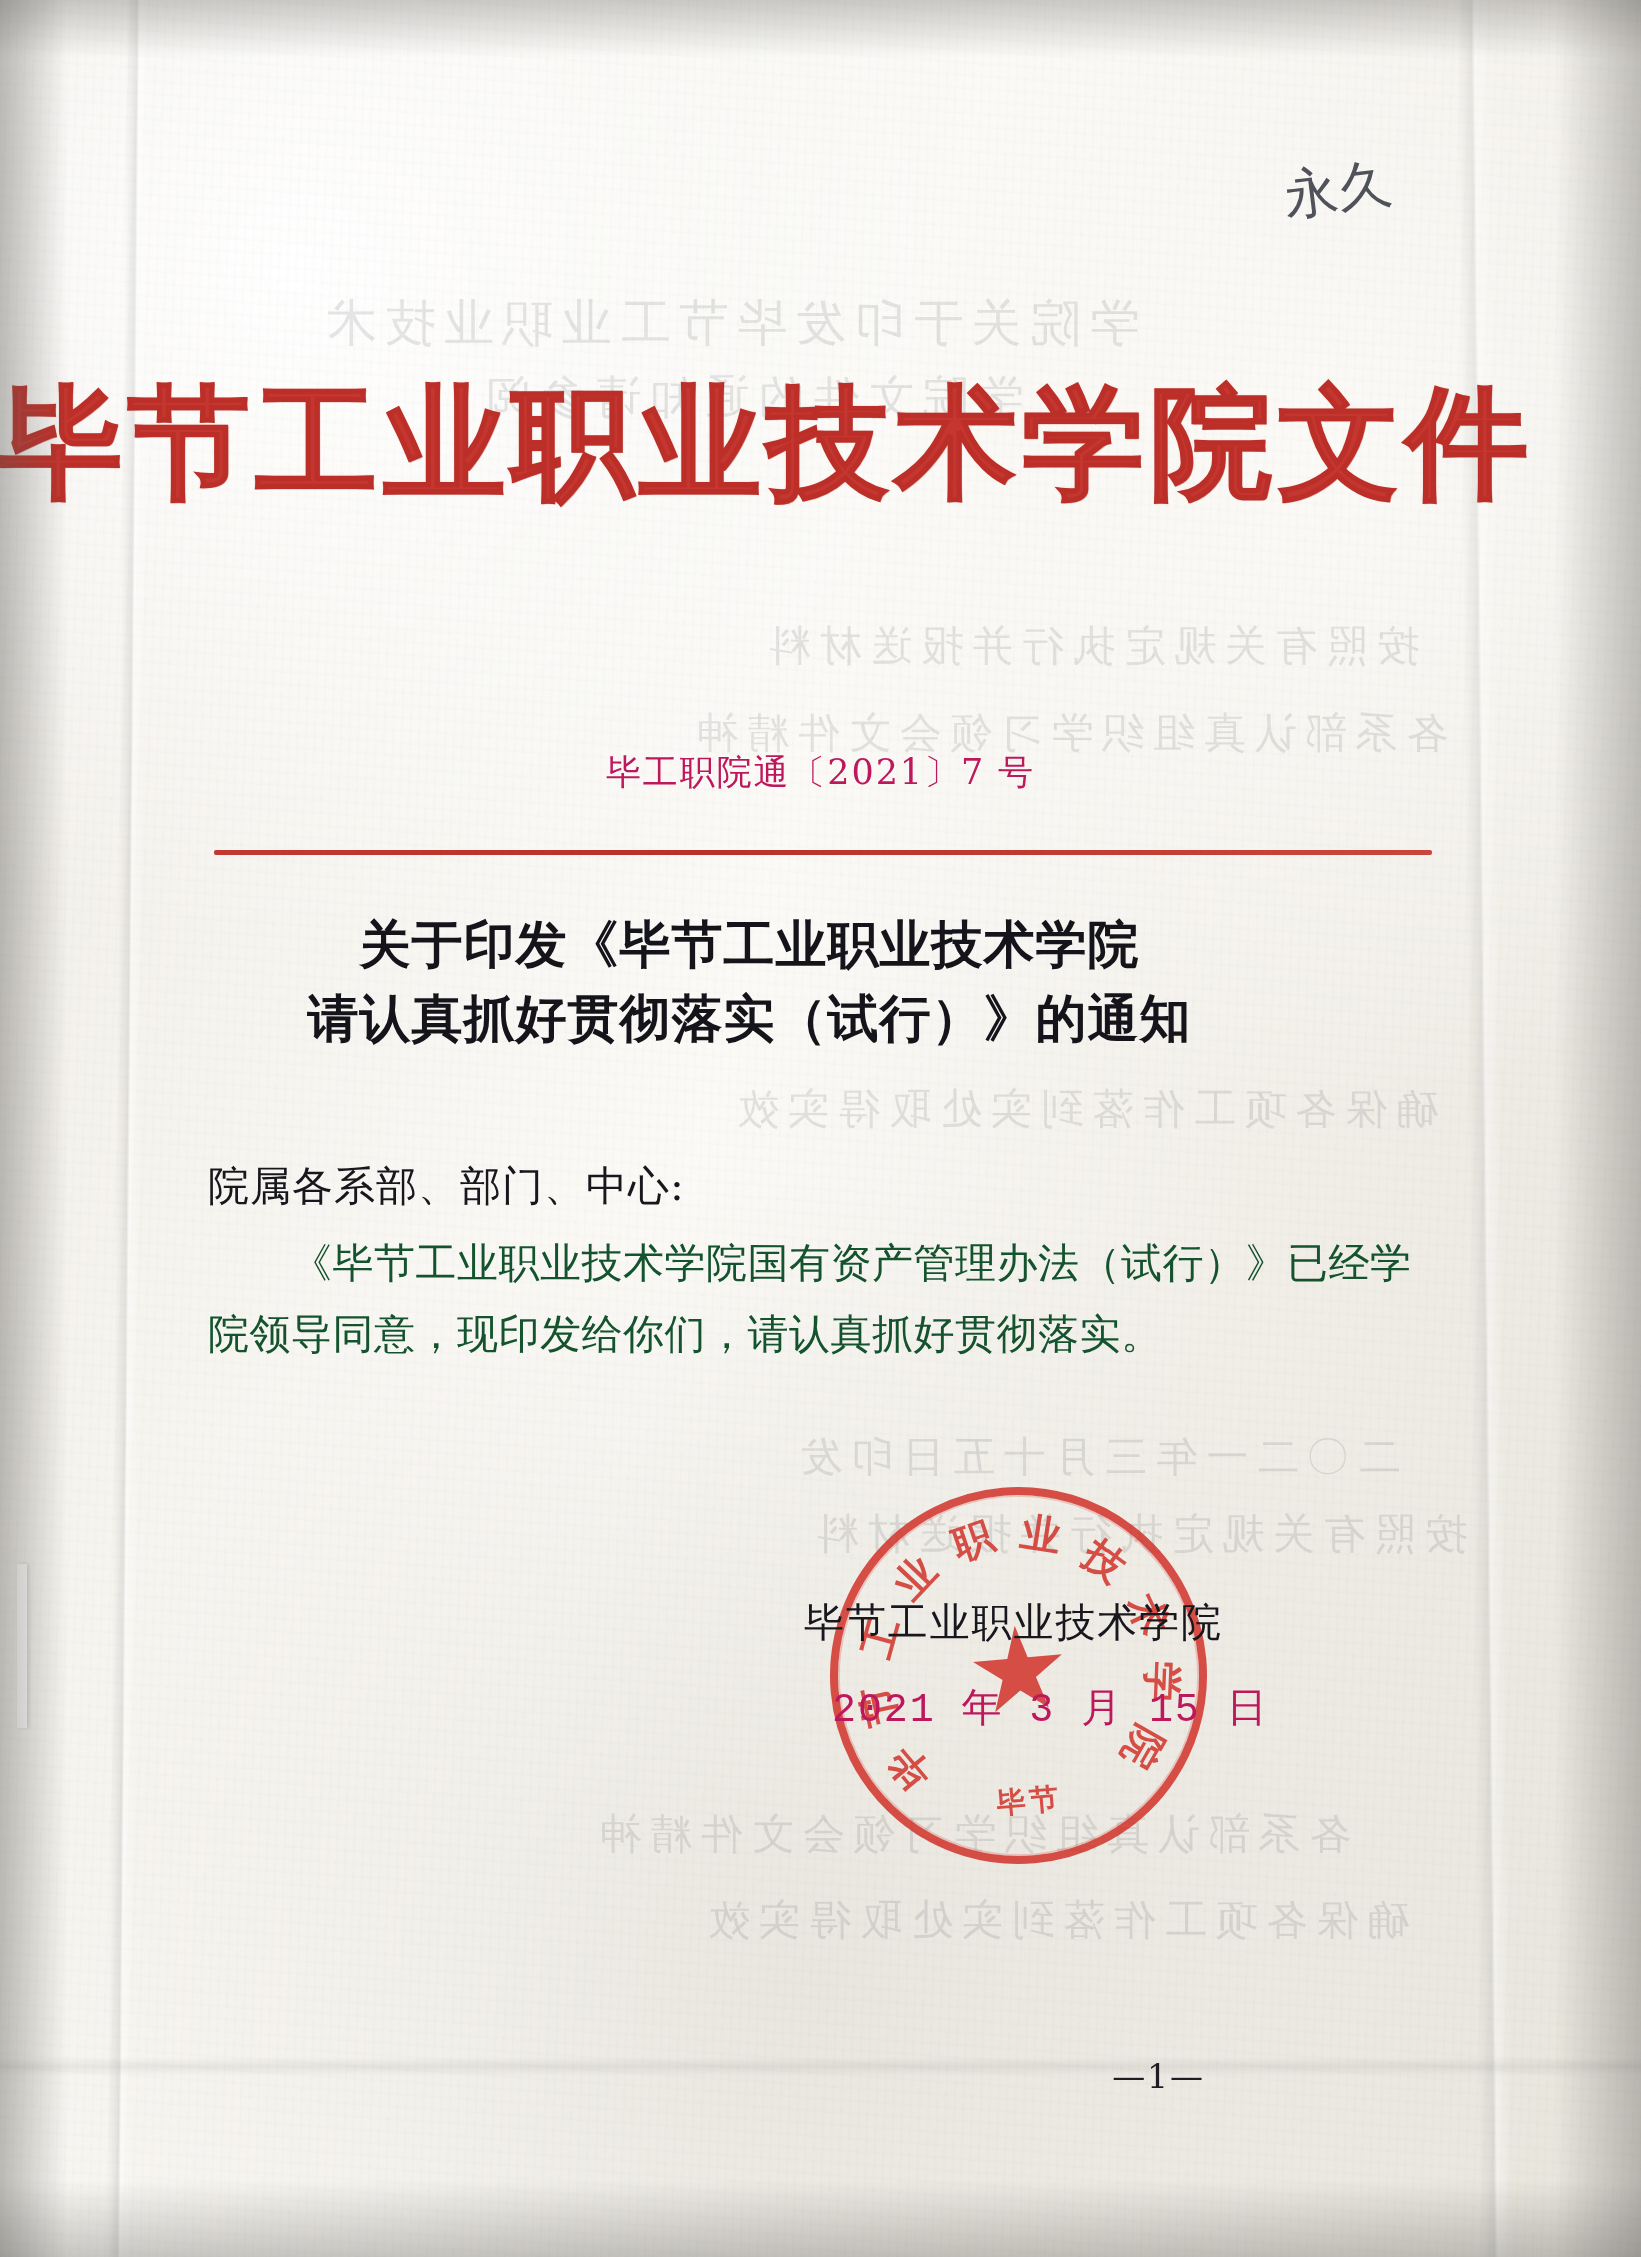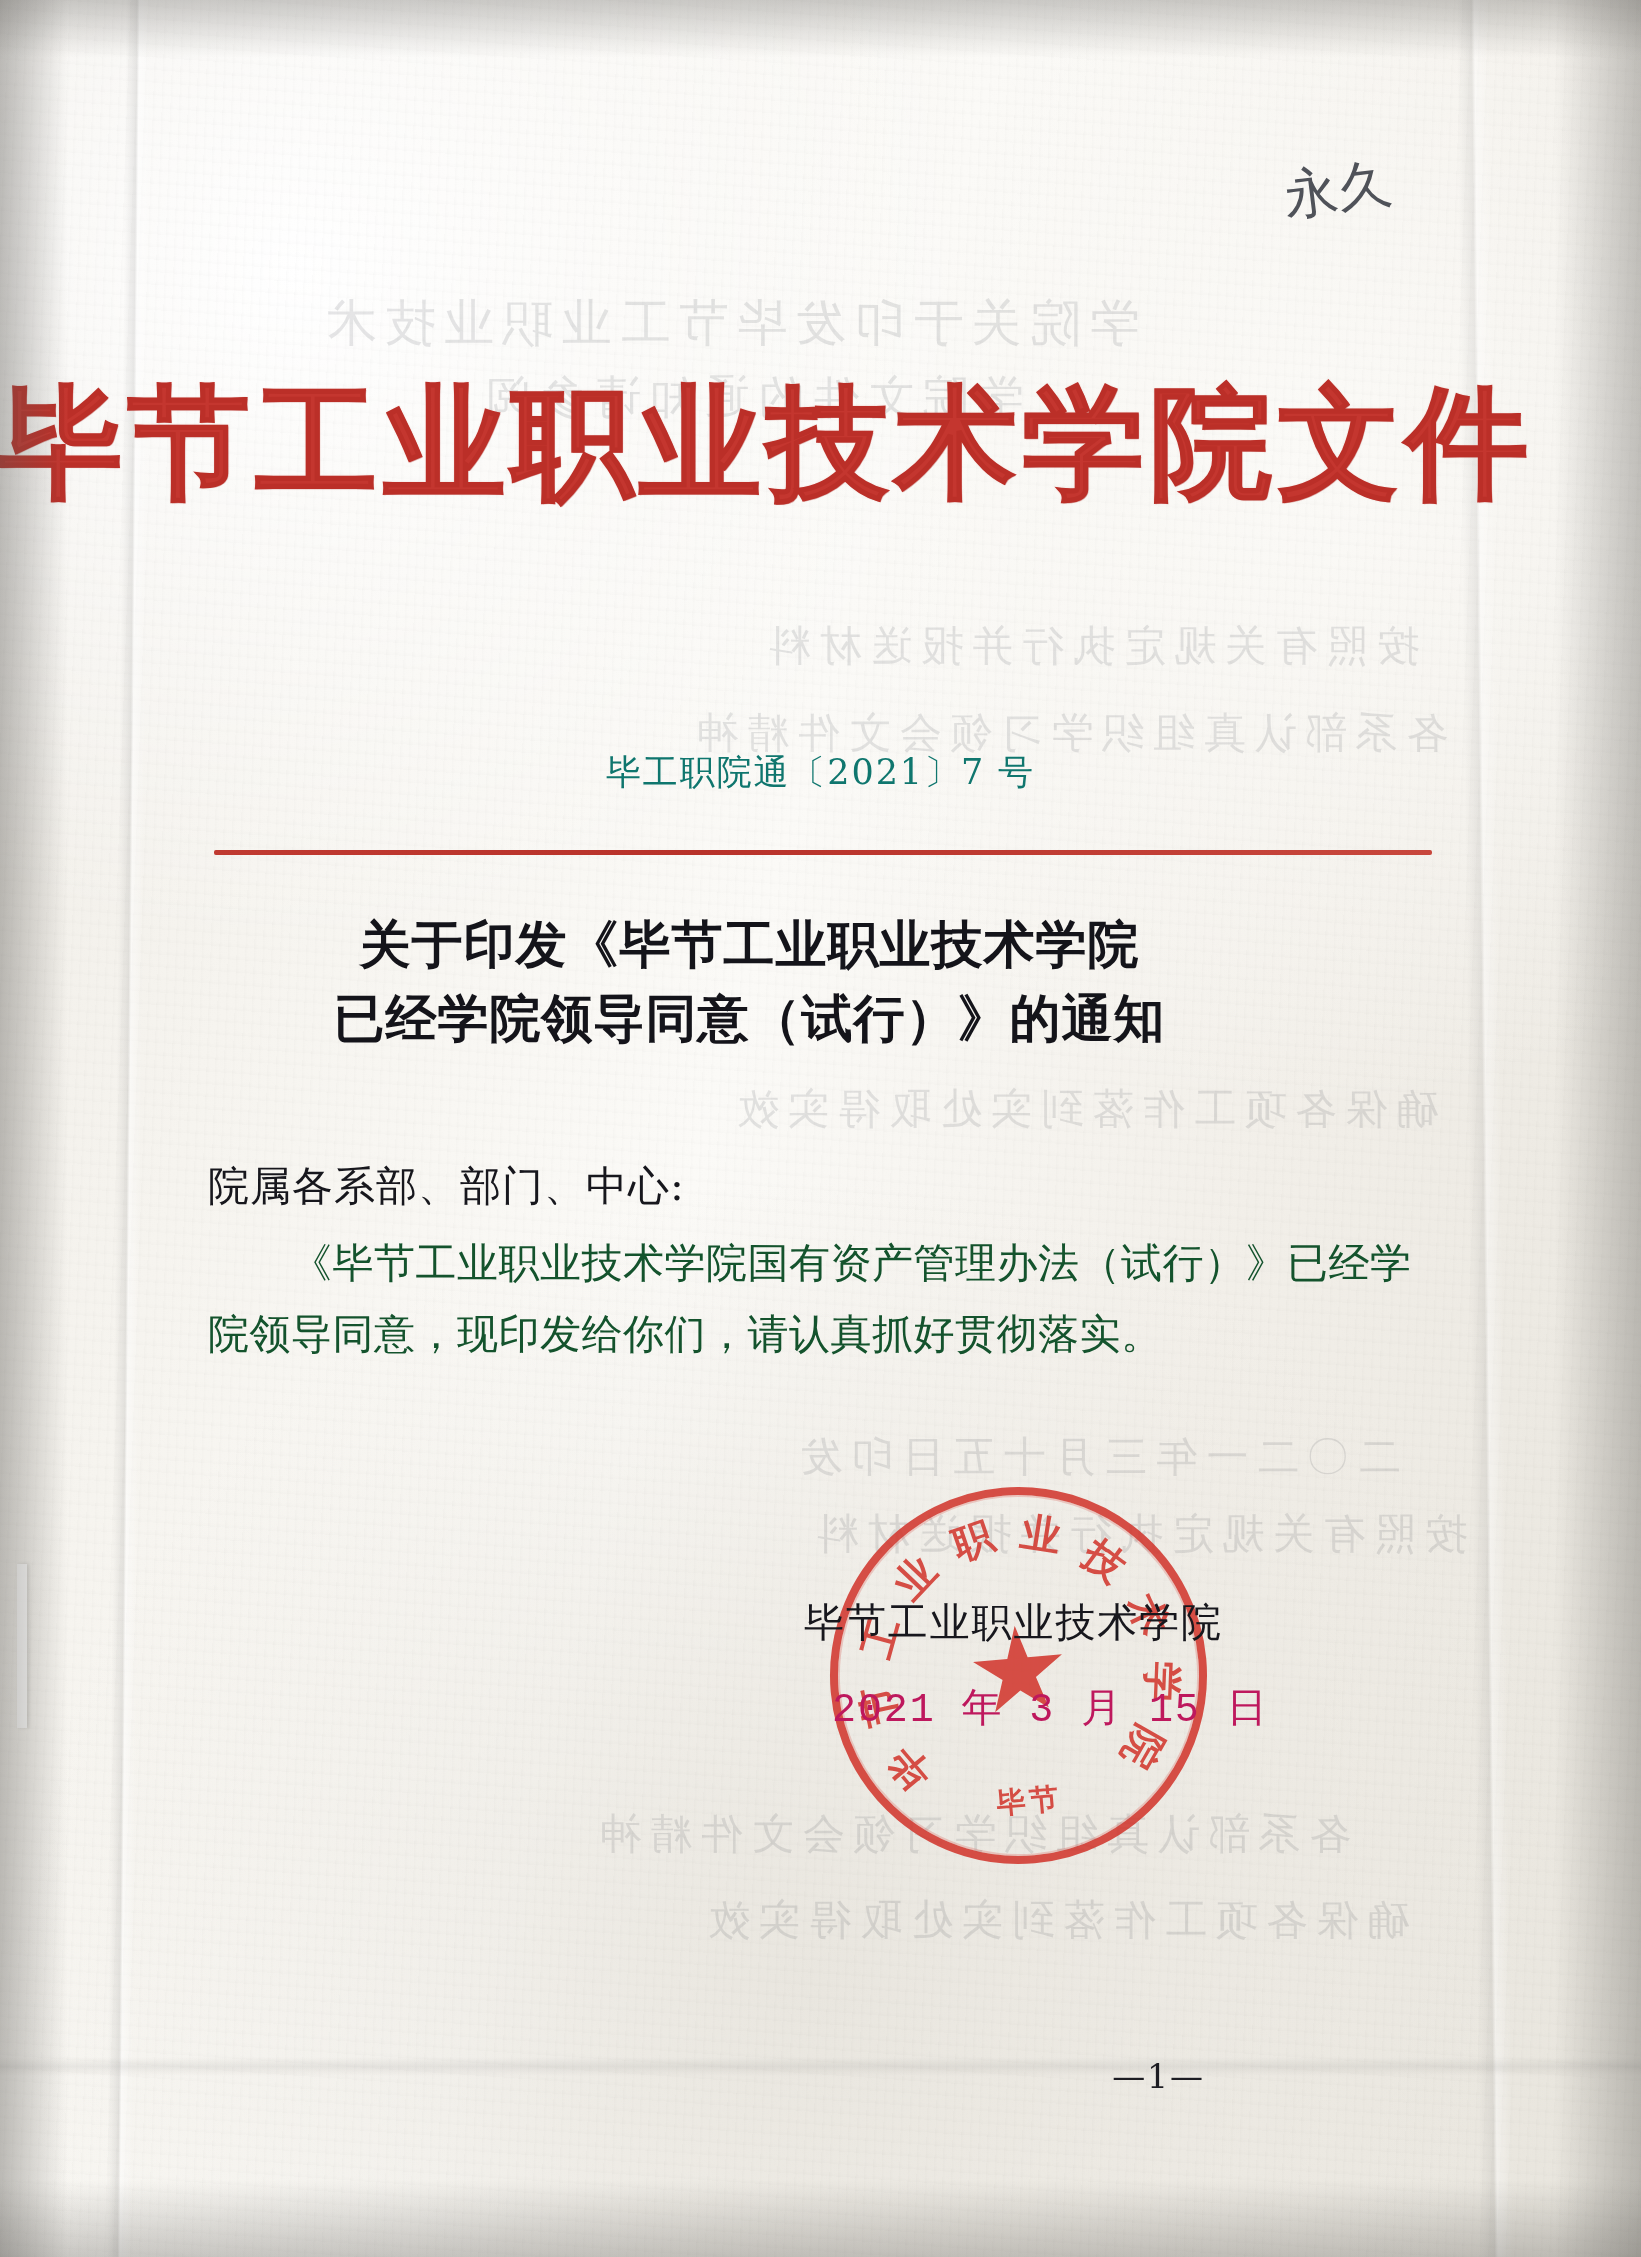--- a/index.html
+++ b/index.html
@@ -101,21 +101,21 @@
     line-height: 1;
   }
   .doc-number {
     position: absolute;
     top: 749px;
     left: 0;
     width: 1641px;
     text-align: center;
     font-size: 35px;
     letter-spacing: 1.9px;
-    color: #0f766e;
+    color: #be185d;
     font-family: "DejaVu Serif", "Liberation Serif", serif;
   }
   .red-rule {
     position: absolute;
     top: 850px;
     left: 214px;
     width: 1218px;
     height: 4.8px;
     background: linear-gradient(90deg, #c03a31, #b8322a 40%, #c8473d 100%);
     border-radius: 1.9px;
@@ -288,21 +288,21 @@
   <div class="handwriting">永久</div>
 
   <div class="header-title">毕节工业职业技术学院文件</div>
 
   <div class="doc-number">毕工职院通〔2021〕7 号</div>
 
   <div class="red-rule"></div>
 
   <div class="doc-title">
     <span>关于印发《毕节工业职业技术学院</span>
-    <span>已经学院领导同意（试行）》的通知</span>
+    <span>请认真抓好贯彻落实（试行）》的通知</span>
   </div>
 
   <div class="salutation">院属各系部、部门、中心:</div>
   <div class="body-para">《毕节工业职业技术学院国有资产管理办法（试行）》已经学院领导同意，现印发给你们，请认真抓好贯彻落实。</div>
 
   <div class="seal">
     <div class="ring"></div>
     <div class="star"></div>
     <div class="arc-text" id="seal-arc">
         <span style="transform: translate(-117px, 82px) rotate(-125deg) translate(-50%, -50%);">毕</span>

